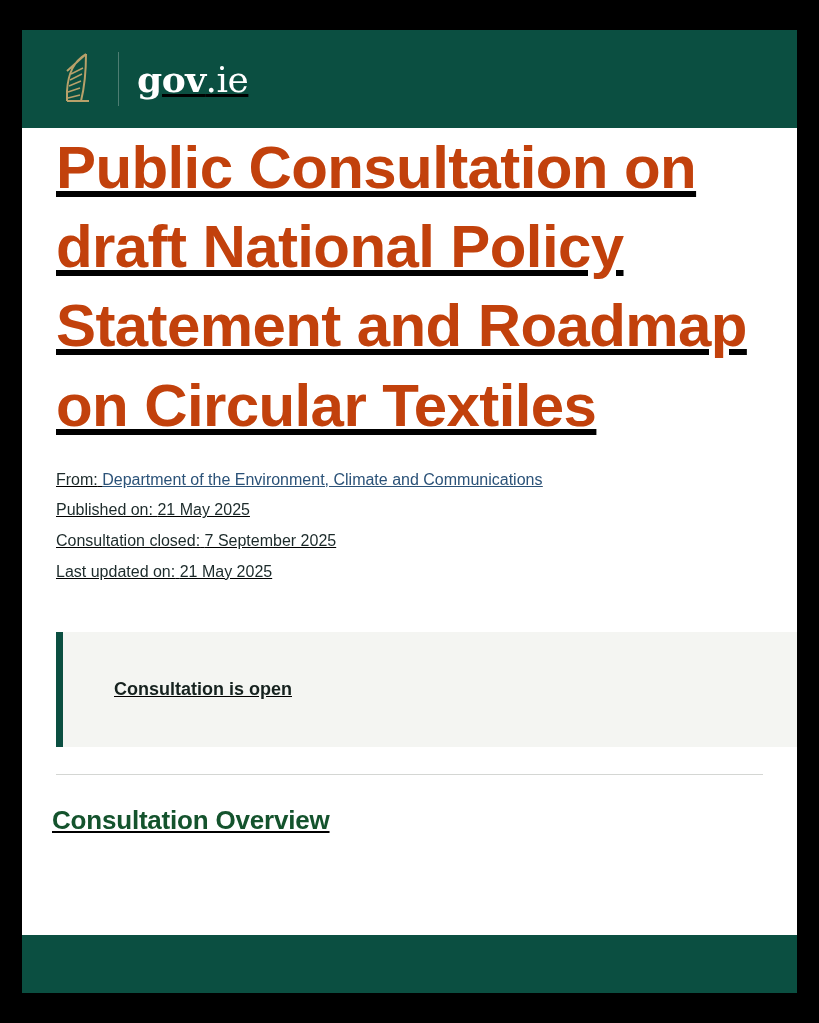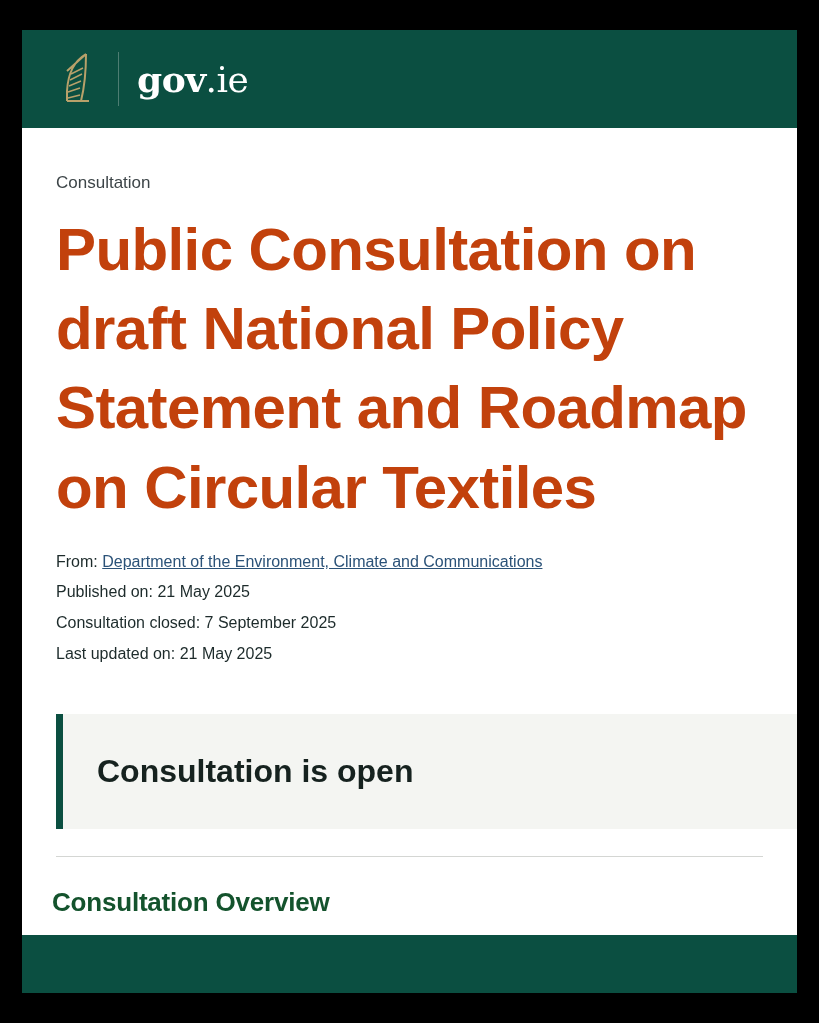--- a/index.html
+++ b/index.html
@@ -14,20 +14,21 @@
     overflow: hidden;
   }
   .page-frame {
     position: absolute;
     left: 22px;
     top: 30px;
     width: 775px;
     height: 963px;
     background: #ffffff;
     overflow: hidden;
+    text-decoration: underline;
   }
   
   .site-header {
     height: 98px;
     background: #0b4f41;
     display: flex;
     align-items: center;
     padding-left: 34px;
     box-sizing: border-box;
   }
@@ -95,24 +96,24 @@
     margin-left: 34px;
     width: 741px;
     height: 115px;
     background: #f4f5f2;
     border-left: 7px solid #0b4f41;
     box-sizing: border-box;
     display: flex;
     align-items: center;
   }
   .status-text {
-    font-size: 32px;
+    font-size: 18px;
     font-weight: bold;
     color: #16221f;
-    padding-left: 34px;
+    padding-left: 51px;
   }
   .section-divider {
     margin: 27px 34px 0 34px;
     height: 1px;
     background: #d4d6d3;
   }
   .section-heading {
     font-size: 26px;
     font-weight: bold;
     color: #14532d;
@@ -139,21 +140,20 @@
       <svg class="harp-icon" viewBox="0 0 40 56" aria-hidden="true">
         <path d="M30 3 C18 10 12 22 11 40 L11 50 M11 50 L33 50 M30 3 C30 18 29 34 25 50 M30 3 L11 20" fill="none" stroke="#b8a16a" stroke-width="2"></path>
         <path d="M15 23 L27 17 M14 29 L26 23 M13 35 L25 30 M12 41 L24 37 M12 47 L24 44" fill="none" stroke="#b8a16a" stroke-width="1.4"></path>
       </svg>
     </span>
     <span class="header-divider"></span>
     <span class="brand-text"><span>gov</span><span class="dot-ie">.ie</span></span>
   </div>
 
   <div class="content">
-    <div class="eyebrow">Consultation</div>
     <h1 class="page-title">Public Consultation on draft National Policy Statement and Roadmap on Circular Textiles</h1>
 
     <ul class="meta-list">
       <li class="meta-row">
         <span>From:</span>
         <a href="#">Department of the Environment, Climate and Communications</a>
       </li>
       <li class="meta-row">
         <span>Published on:</span>
         <span>21 May 2025</span>

